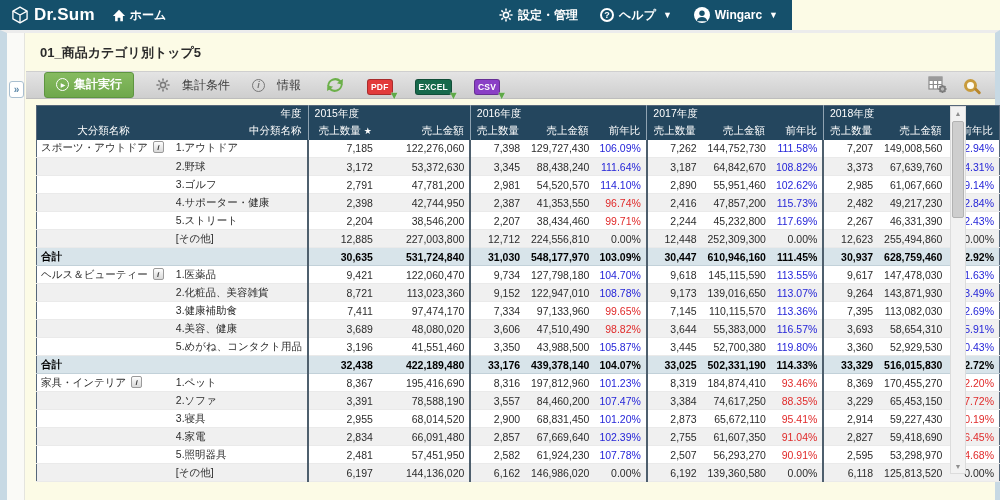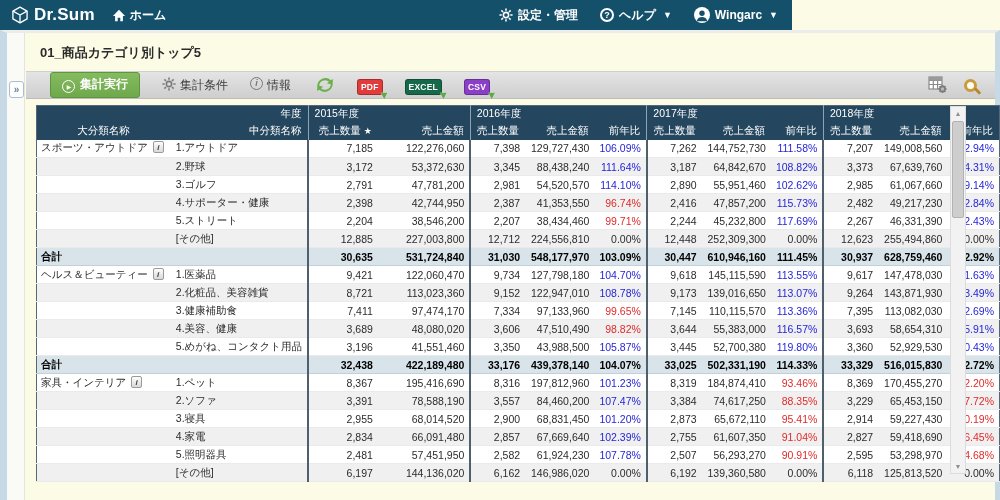--- a/index.html
+++ b/index.html
@@ -26,26 +26,26 @@
   .rail { position:absolute; left:7px; top:33px; bottom:0; width:18px; background:#FAFAF7; border-right:1px solid #E4E4DE; }
   .collapse-btn { position:absolute; left:9px; top:81px; width:15px; height:17px; background:#FFF;
                   border:1px solid #A9BFD0; border-radius:3px; color:#5A87A8; font-size:10px; font-weight:bold;
                   text-align:center; line-height:15px; cursor:pointer; }
 
   
   .page-title { position:absolute; left:40px; top:44px; font-size:13px; font-weight:bold; color:#2B2B2B; }
   .toolbar { position:absolute; left:26px; right:5px; top:71px; height:28px;
              background:linear-gradient(#E4E4E4,#CECECE); border-top:1px solid #CFCFCF; border-bottom:1px solid #BDBDBD;
              display:flex; align-items:center; }
-  .run-btn { display:flex; align-items:flex-end; gap:5px; margin-left:24px; padding:3px 11px 4px;
+  .run-btn { display:flex; align-items:center; gap:5px; margin-left:18px; padding:3px 11px 4px;
              background:linear-gradient(#86BB60,#6FA84C); border:1px solid #5E9540; border-radius:3px;
              color:#fff; font-size:12px; font-weight:bold; cursor:pointer; }
   .playic { width:13px; height:13px; border:1.5px solid #fff; border-radius:50%; display:inline-flex;
             align-items:center; justify-content:center; font-size:6px; padding-left:1px; }
-  .tool-link { display:flex; gap:4px; margin-left:22px; font-size:12px; color:#3E3E3E; cursor:pointer; }
+  .tool-link { display:flex; align-items:center; gap:12px; margin-left:22px; font-size:12px; color:#3E3E3E; cursor:pointer; }
   .icircle { width:13px; height:13px; border:1.5px solid #777; border-radius:50%; color:#777;
              display:inline-flex; align-items:center; justify-content:center; font-size:9px; font-weight:bold; font-style:italic; }
   .refresh { margin-left:24px; cursor:pointer; display:flex; align-items:center; }
   .ficon { position:relative; margin-left:22px; cursor:pointer; }
   .fbadge { display:inline-block; padding:2px 3px 2px; font-size:8.5px; font-weight:bold; color:#fff;
             border-radius:3px; border:1px solid rgba(0,0,0,.25); letter-spacing:.2px; }
   .fb-pdf { background:#E23B3B; } .fb-xls { background:#17694B; } .fb-csv { background:#8A3FC6; }
   .dlarrow { position:absolute; right:-7px; bottom:-5px; color:#5FA948; font-size:11px; line-height:10px;
              text-shadow:0 0 1px #fff; }
   .tool-right { margin-left:auto; display:flex; align-items:center; gap:16px; padding-right:18px; }

